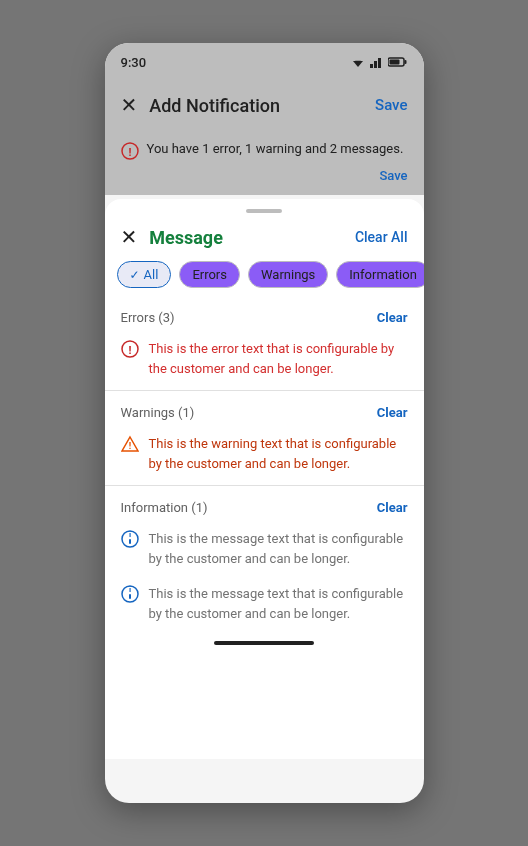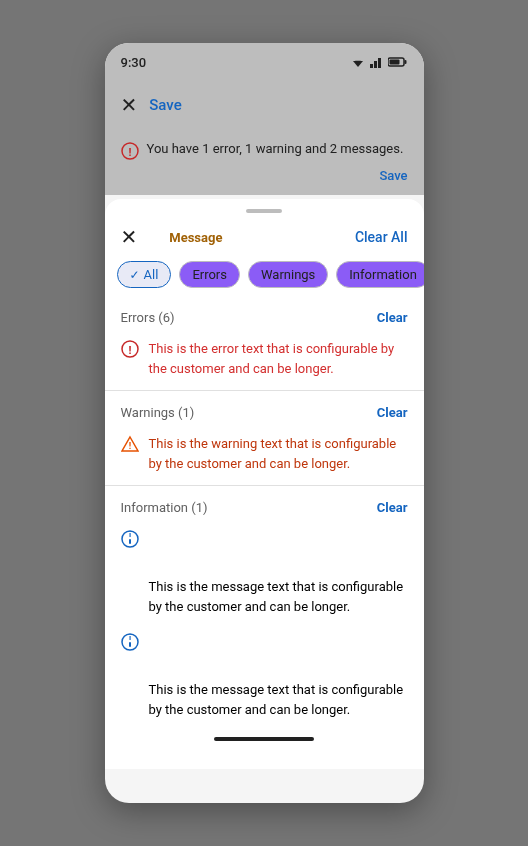--- a/index.html
+++ b/index.html
@@ -124,24 +124,23 @@
       padding: 8px 16px 12px 16px;
     }
     .sheet-close-btn {
       color: #212121;
       font-size: 20px;
       cursor: pointer;
       margin-right: 12px;
     }
     .sheet-title {
       flex: 1;
-      font-size: 13px;
+      font-size: 18px;
       font-weight: 700;
-      color: #a16207;
-      margin-left: 20px;
+      color: #15803d;
     }
     .sheet-clear-all {
       color: #1565c0;
       font-size: 14px;
       font-weight: 500;
       cursor: pointer;
     }
     
     .filter-chips {
       display: flex;
@@ -202,21 +201,21 @@
     }
     .msg-icon.error { color: #c62828; }
     .msg-icon.warning { color: #e65100; }
     .msg-icon.info { color: #1565c0; }
     .msg-text {
       font-size: 13px;
       line-height: 1.5;
       color: #d32f2f;
     }
     .msg-text.warning { color: #bf360c; }
-    .msg-text.info { color: #000000; margin-top: 48px; }
+    .msg-text.info { color: #737373; }
     .divider {
       height: 1px;
       background: #e0e0e0;
       margin: 4px 0;
     }
     
     .bottom-nav-row {
       display: flex;
       justify-content: center;
       padding: 10px 0 4px 0;
@@ -252,20 +251,21 @@
       <svg width="20" height="12" viewBox="0 0 20 12">
         <rect x="0" y="2" width="16" height="8" rx="2" fill="none" stroke="#212121" stroke-width="1.5"></rect>
         <rect x="16.5" y="4" width="2" height="4" rx="1" fill="#212121"></rect>
         <rect x="1.5" y="3.5" width="10" height="5" rx="1" fill="#212121"></rect>
       </svg>
     </div>
   </div>
 
   <div class="top-app-bar">
     <span class="close-btn">✕</span>
+    <span class="title">Add Notification</span>
     <span class="save-btn">Save</span>
   </div>
 
   <div class="error-banner">
     <div class="error-banner-row">
       <span class="error-banner-icon">
         <svg width="18" height="18" viewBox="0 0 18 18">
           <circle cx="9" cy="9" r="8" fill="none" stroke="#c62828" stroke-width="1.5"></circle>
           <text x="9" y="13.5" text-anchor="middle" font-size="11" fill="#c62828" font-weight="bold">!</text>
         </svg>
@@ -296,21 +296,21 @@
       </div>
       <div class="chip">
         <span>Warnings</span>
       </div>
       <div class="chip">
         <span>Information</span>
       </div>
     </div>
 
     <div class="section-header">
-      <span class="section-label">Errors (6)</span>
+      <span class="section-label">Errors (3)</span>
       <span class="section-clear">Clear</span>
     </div>
     <div class="message-item">
       <span class="msg-icon error">
         <svg width="18" height="18" viewBox="0 0 18 18">
           <circle cx="9" cy="9" r="8" fill="none" stroke="#c62828" stroke-width="1.5"></circle>
           <text x="9" y="13.5" text-anchor="middle" font-size="11" fill="#c62828" font-weight="bold">!</text>
         </svg>
       </span>
       <span class="msg-text">This is the error text that is configurable by the customer and can be longer.</span>

